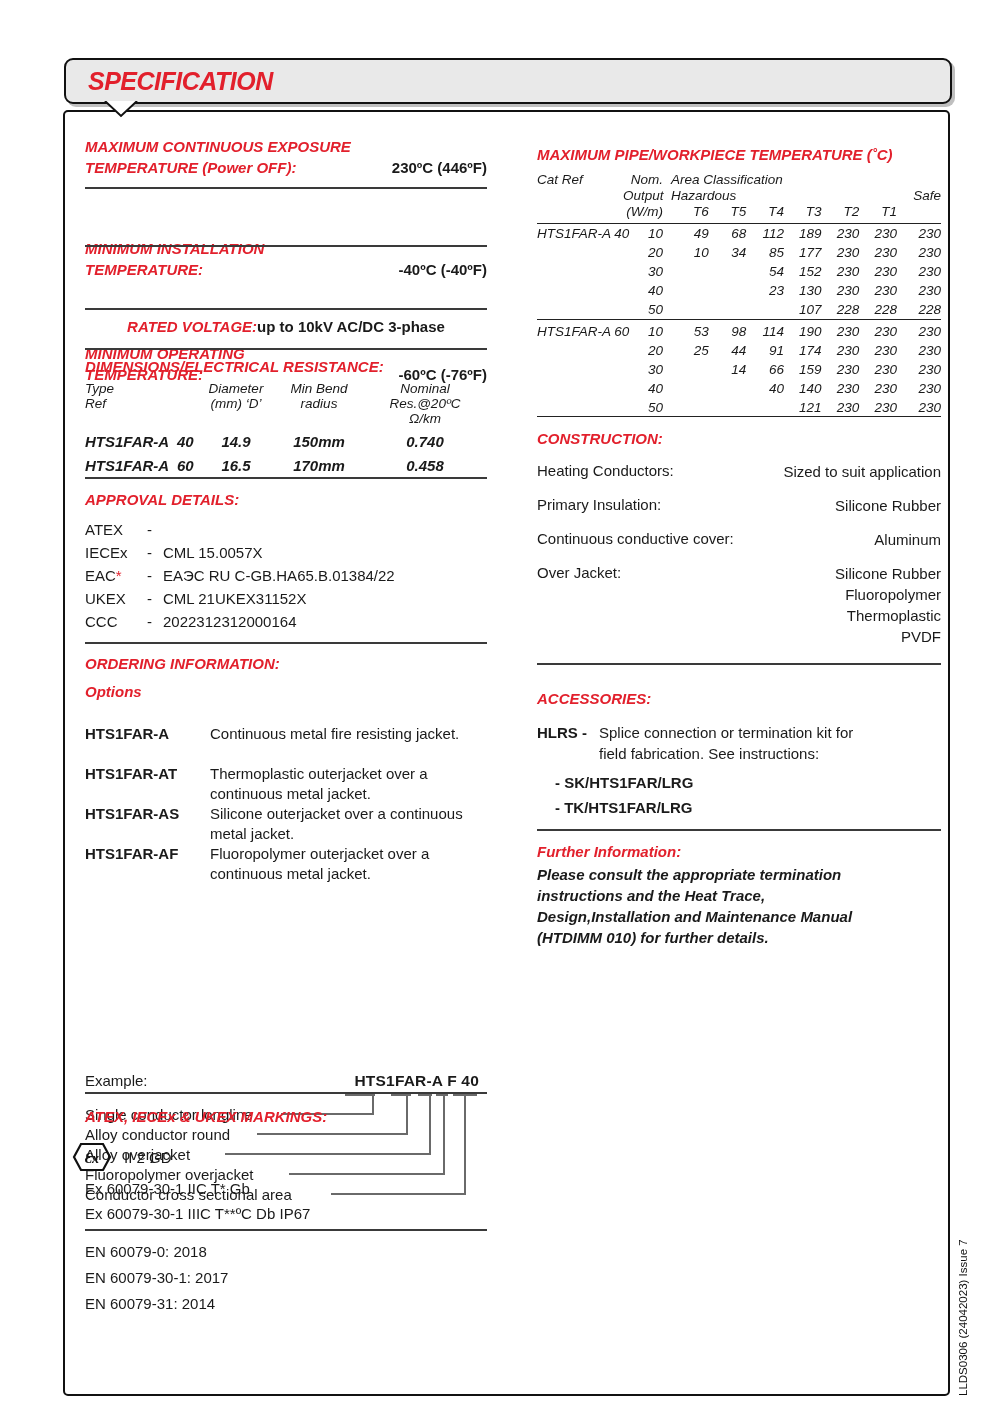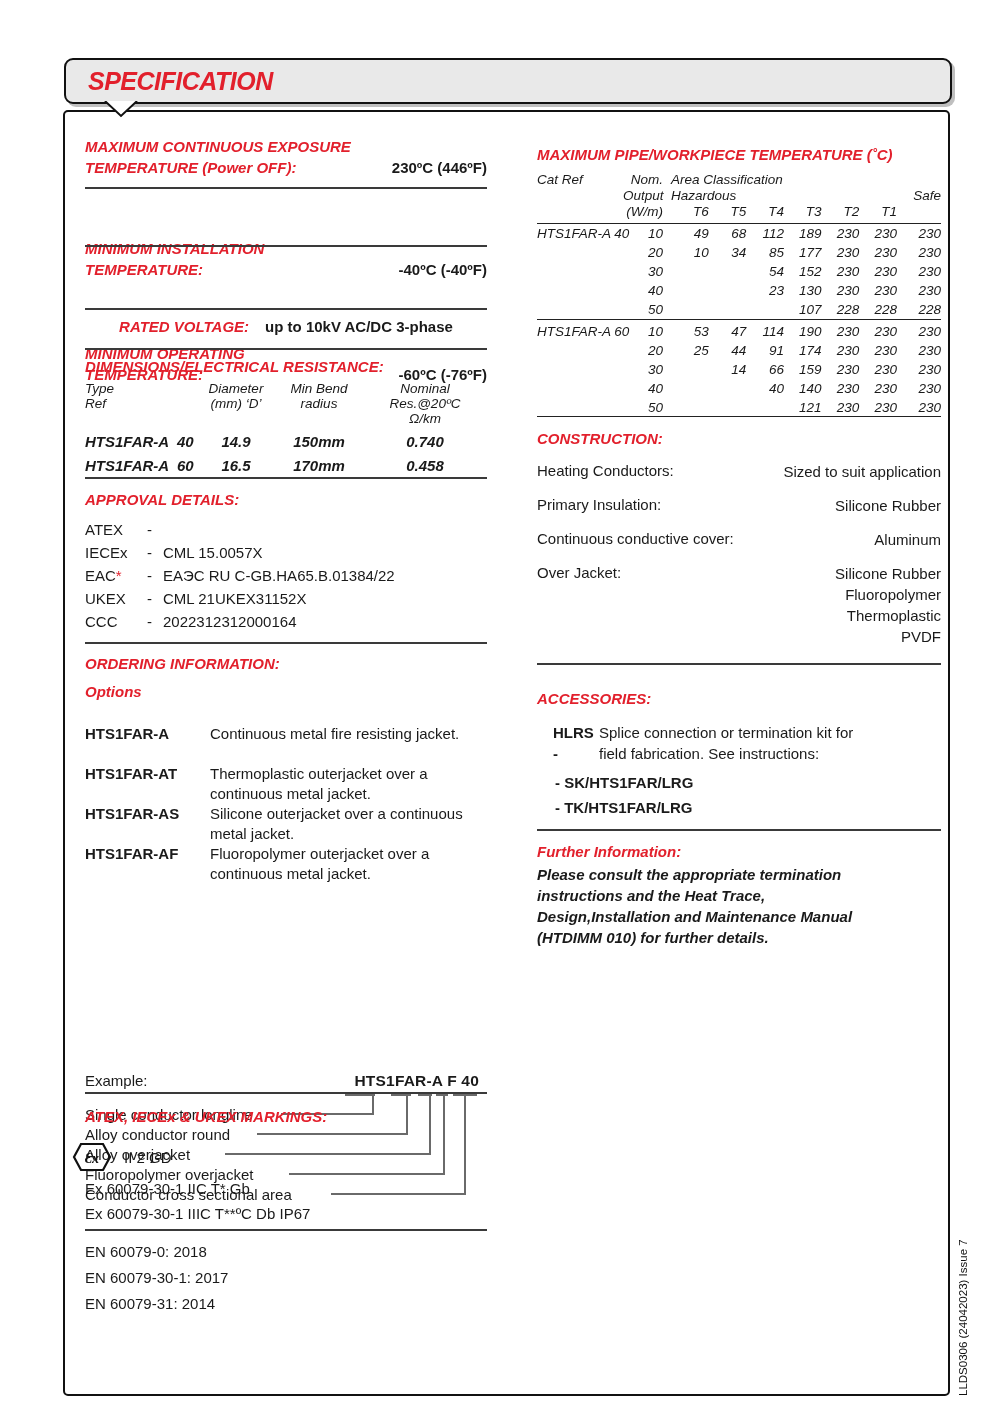--- a/index.html
+++ b/index.html
@@ -23,21 +23,21 @@
   .tab-tail { position:absolute; left:104px; top:101px; z-index:4; }
   .sidebar-ref {
     position:absolute; left:957px; top:1396px; transform:rotate(-90deg);
     transform-origin:0 0; white-space:nowrap; font-size:11.5px; color:#111;
   }
   :root { --red:#e2202c; }
   .sec { position:absolute; }
   .hr { position:absolute; width:402px; border-top:2px solid #3a3a3a; }
   .hr.right { width:404px; }
   .red-h { color:var(--red); font-weight:700; font-style:italic; font-size:15px; }
-  .b { font-weight:700;margin-left:16px; }
+  .b { font-weight:700; }
   
   .spec-row { position:relative; width:402px; line-height:21px; }
   .spec-label { color:var(--red); font-weight:700; font-style:italic; }
   .spec-value { position:absolute; right:0; bottom:0; font-weight:700;margin-top:16px; }
   .spec-inline { display:flex; justify-content:center; width:402px; align-items:baseline; }
   
   table { border-collapse:collapse; table-layout:fixed;font-style:italic; }
   .dims-table { width:402px; font-size:13.5px; }
   .dims-table th { font-weight:400; line-height:15px; vertical-align:top; }
   .dims-table .c1 { width:112px; text-align:left; }
@@ -320,21 +320,21 @@
           <td class="c-t4 c-t"></td>
           <td class="c-t3 c-t">107</td>
           <td class="c-t2 c-t">228</td>
           <td class="c-t1 c-t">228</td>
           <td class="c-safe">228</td>
         </tr>
         <tr class="grp">
           <td class="c-cat">HTS1FAR-A 60</td>
           <td class="c-w">10</td>
           <td class="c-t6 c-t">53</td>
-          <td class="c-t5 c-t">47</td>
+          <td class="c-t5 c-t">98</td>
           <td class="c-t4 c-t">114</td>
           <td class="c-t3 c-t">190</td>
           <td class="c-t2 c-t">230</td>
           <td class="c-t1 c-t">230</td>
           <td class="c-safe">230</td>
         </tr>
         <tr>
           <td class="c-cat"></td>
           <td class="c-w">20</td>
           <td class="c-t6 c-t">25</td>

